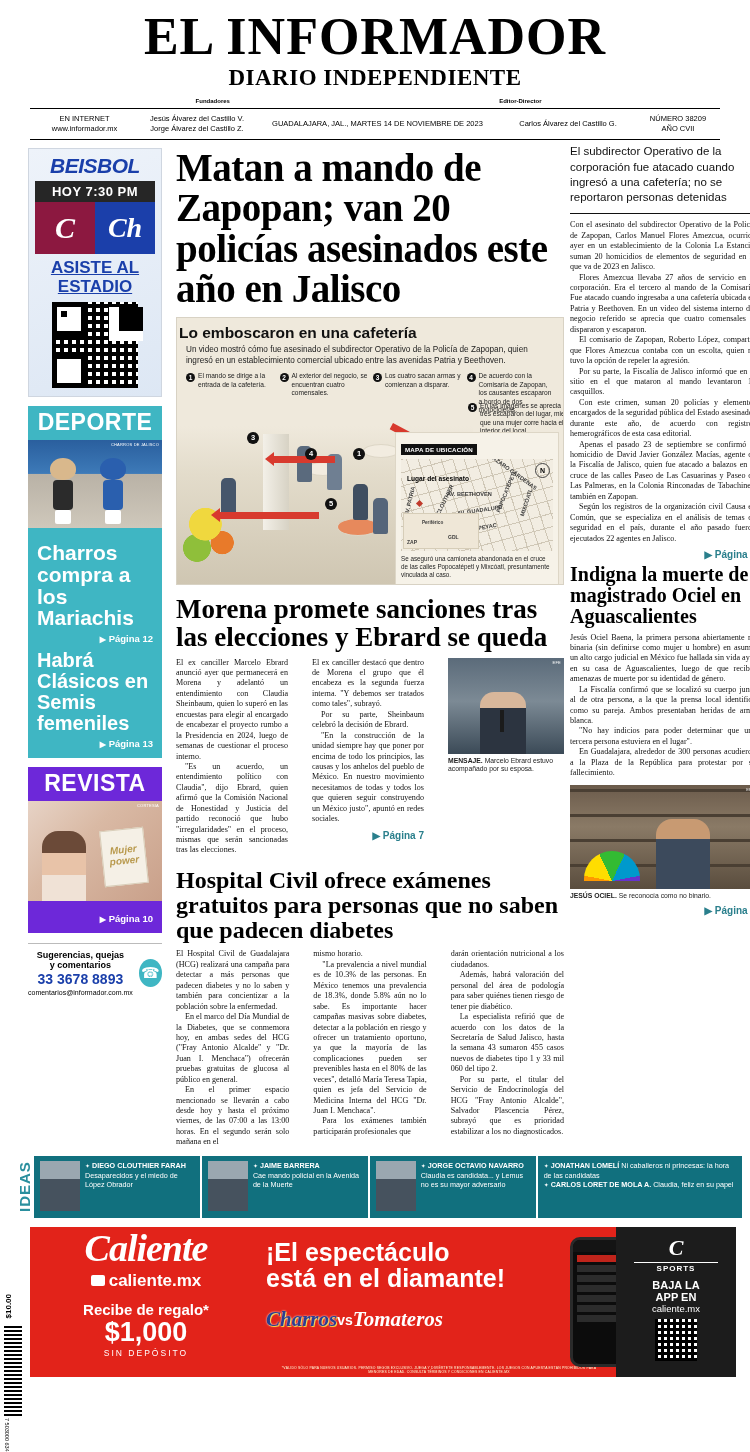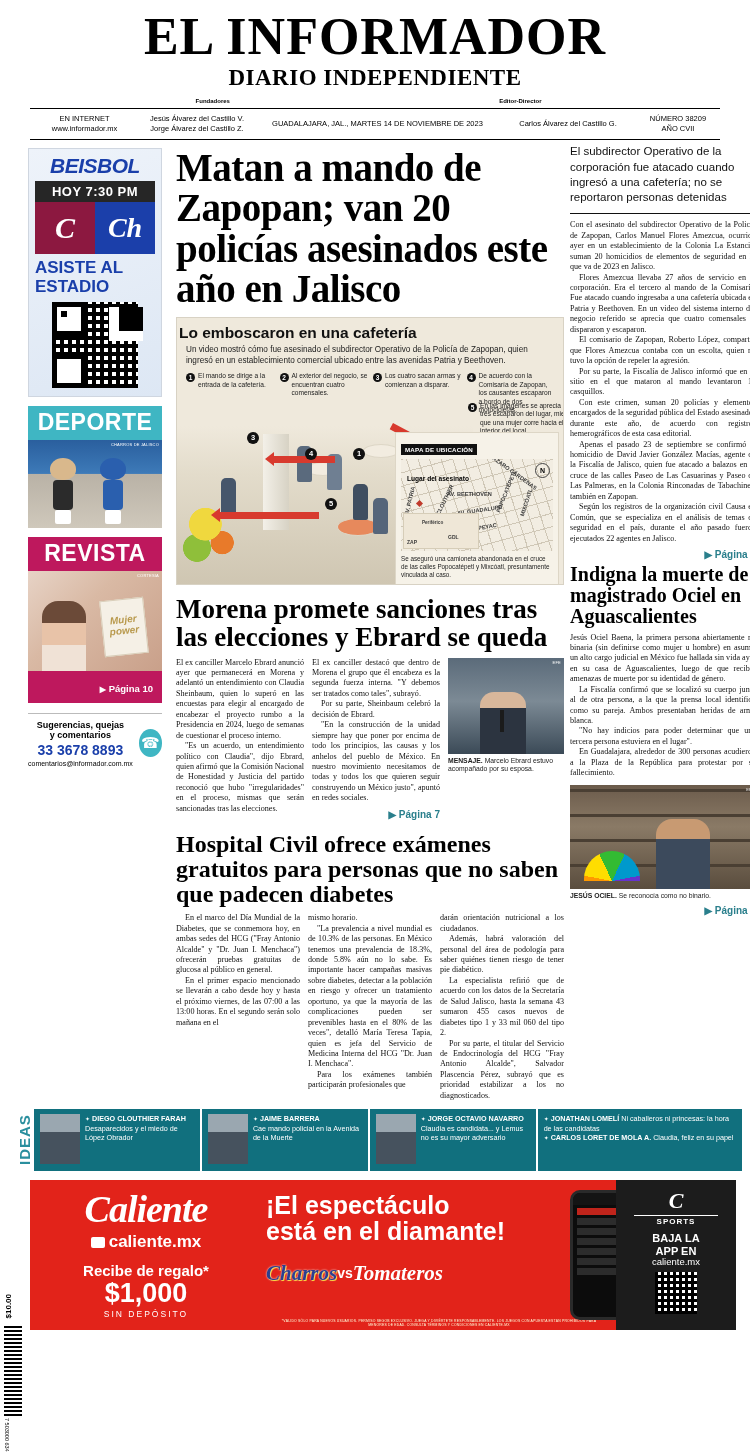--- a/index.html
+++ b/index.html
@@ -38,38 +38,38 @@
     padding:5px 6px 8px 6px;}
   .beisbol-title{font-size:21px;font-weight:bold;font-style:italic;color:#1a3faa;
     text-align:center;letter-spacing:-0.5px;}
   .beisbol-time{background:#262626;color:#fff;text-align:center;font-size:13px;font-weight:bold;
     padding:3px 0;margin-top:3px;letter-spacing:0.5px;}
   .beisbol-logos{display:flex;height:52px;}
   .bl-a{flex:1;background:#8c1840;display:flex;align-items:center;justify-content:center;
     color:#fff;font-family:"Liberation Serif",serif;font-size:30px;font-style:italic;font-weight:bold;}
   .bl-b{flex:1;background:#1b3faa;display:flex;align-items:center;justify-content:center;
     color:#fff;font-family:"Liberation Serif",serif;font-size:28px;font-style:italic;font-weight:bold;}
-  .beisbol-cta{color:#1a3faa;font-weight:bold;font-size:17px;text-align:left;line-height:1.08;margin-top:5px;}
+  .beisbol-cta{color:#1a3faa;font-weight:bold;font-size:17px;text-align:center;line-height:1.08;margin-top:5px;text-decoration:underline;}
   .qr{width:86px;height:86px;margin:6px auto 0 auto;
     background-image:
       repeating-linear-gradient(90deg,#000 0 4px,transparent 4px 8px),
       repeating-linear-gradient(0deg,#000 0 4px,transparent 4px 8px);
     background-color:#fff;position:relative;}
   .qr::before,.qr::after{content:"";position:absolute;width:24px;height:24px;border:5px solid #000;background:#fff;}
   .qr::before{top:0;left:0;box-shadow:62px 0 0 -5px #000, 57px 5px 0 0 #fff;}
   .qr::after{bottom:0;left:0;}
   .qr-in{position:absolute;top:9px;left:9px;width:6px;height:6px;background:#000;
     box-shadow:62px 0 0 #000, 0 62px 0 #000;}
 
   
   .sect{margin:9px 8px 0 28px;}
   .sect-head{color:#fff;font-size:23px;font-weight:bold;text-align:center;padding:3px 0 4px 0;letter-spacing:0.5px;}
   .sect-body{padding:8px 9px 9px 9px;}
   .teal{background:#3fb6c3;}
-  .purple{background:#be185d;}
+  .purple{background:#6d28d9;}
   .sect-photo{height:88px;position:relative;overflow:hidden;}
   .ph-deporte{background:linear-gradient(180deg,#2a5f9e 0%,#3d7ab8 38%,#b9b2a6 39%,#cfc8bb 100%);}
   .ph-credit{position:absolute;top:2px;right:3px;font-size:4px;color:#fff;letter-spacing:0.2px;}
   .mascot{position:absolute;bottom:4px;}
   .m1{left:22px;}
   .m2{left:72px;}
   .mh-head{width:26px;height:22px;border-radius:50% 50% 45% 45%;}
   .mh-body{width:20px;height:30px;margin:0 auto;border-radius:4px;}
   .mh-legs{width:16px;height:14px;margin:0 auto;background:#fff;border-radius:2px;}
   .sect-title{color:#fff;font-size:21px;font-weight:bold;line-height:1.04;margin-top:6px;}
@@ -133,21 +133,21 @@
   .map-star{position:absolute;left:16px;top:42px;width:5px;height:5px;background:#c0392b;transform:rotate(45deg);}
   .map-pin-txt{position:absolute;left:6px;top:16px;font-size:6.6px;font-weight:bold;line-height:1.15;}
   .map-north{position:absolute;right:3px;top:4px;width:13px;height:13px;border:1px solid #444;border-radius:50%;
     font-size:7px;display:flex;align-items:center;justify-content:center;font-weight:bold;}
   .map-inset{position:absolute;left:2px;bottom:2px;width:74px;height:34px;background:#efe7d7;border:1px solid #d6cdb8;}
   .map-caption{font-size:6.3px;line-height:1.3;margin-top:4px;color:#222;}
 
   .hl2{font-family:"Liberation Serif",serif;font-weight:bold;font-size:27px;line-height:1.05;margin-top:10px;}
   .hl3{font-family:"Liberation Serif",serif;font-weight:bold;font-size:24px;line-height:1.05;margin-top:12px;}
 
-  .art-cols{display:flex;gap:8px;margin-top:6px;}
+  .art-cols{display:flex;gap:24px;margin-top:6px;}
   .art-col{flex:1;}
   .art-col.narrow{flex:0 0 116px;}
   .body-text{font-family:"Liberation Serif",serif;font-size:8.1px;line-height:1.29;text-align:justify;color:#111;}
   .body-text p{margin:0;text-indent:9px;}
   .body-text p.first{text-indent:0;}
   .pagina-dark{color:#2a7f8c;font-size:10px;font-weight:bold;text-align:right;margin-top:5px;}
 
   .photo-box{width:116px;}
   .photo-ebrard{height:96px;background:linear-gradient(180deg,#5b6b7a 0%,#7c8a95 45%,#3b4a57 100%);position:relative;overflow:hidden;}
   .pe-person{position:absolute;bottom:0;left:32px;width:46px;height:62px;
@@ -177,21 +177,21 @@
   .idea{display:flex;gap:5px;padding:5px 6px;border-left:2px solid #fff;flex:1;}
   .idea:first-child{border-left:none;}
   .idea-ph{width:40px;height:50px;background:linear-gradient(180deg,#9aa7b0 0 18px,#46525e 18px 100%);flex-shrink:0;}
   .idea-tx{color:#fff;font-size:7.2px;line-height:1.3;}
   .idea-tx .nm{font-weight:bold;}
   .idea-tx .dia{font-size:6px;}
   .idea.wide{flex:1.25;}
 
   
   .ad{margin:9px 14px 0 30px;background:#e2231a;height:150px;position:relative;overflow:hidden;display:flex;}
-  .ad-left{width:232px;padding:10px 0 0 0;text-align:center;position:relative;}
+  .ad-left{width:232px;padding:2px 0 0 0;text-align:center;position:relative;}
   .ad-logo{color:#fff;font-family:"Liberation Serif",serif;font-style:italic;font-weight:bold;
     font-size:38px;letter-spacing:-1px;line-height:1;}
   .ad-url{color:#fff;font-size:17px;font-weight:bold;margin-top:4px;display:flex;align-items:center;justify-content:center;gap:4px;}
   .ad-url .box{width:14px;height:11px;background:#fff;border-radius:2px;}
   .ad-gift{color:#fff;font-size:15px;font-weight:bold;margin-top:10px;}
   .ad-amt{color:#fff;font-size:27px;font-weight:bold;line-height:1;margin-top:1px;}
   .ad-dep{color:#fff;font-size:8.5px;letter-spacing:2px;margin-top:2px;}
   .ad-mid{flex:1;position:relative;}
   .ad-slog{color:#fff;font-size:25px;font-weight:bold;line-height:1.05;padding:12px 0 0 4px;}
   .ad-match{display:flex;align-items:center;margin-top:16px;padding-left:4px;}
@@ -281,20 +281,26 @@
             <div class="mh-head" style="background:#d9b88c;"></div>
             <div class="mh-body" style="background:#2b2b2b;"></div>
             <div class="mh-legs"></div>
           </div>
           <div class="mascot m2">
             <div class="mh-head" style="background:#2a5fae;"></div>
             <div class="mh-body" style="background:#2a5fae;"></div>
             <div class="mh-legs"></div>
           </div>
         </div>
+        <div class="sect-body teal">
+          <div class="sect-title">Charros compra a los Mariachis</div>
+          <div class="pagina"><span class="tri">▶</span> <span>Página 12</span></div>
+          <div class="sect-title sm">Habrá Clásicos en Semis femeniles</div>
+          <div class="pagina"><span class="tri">▶</span> <span>Página 13</span></div>
+        </div>
       </div>
 
       <div class="sect">
         <div class="sect-head purple">REVISTA</div>
         <div class="sect-photo ph-revista" style="height:100px">
           <div class="ph-credit">CORTESÍA</div>
           <div class="rv-person"></div>
           <div class="rv-book">
               <span>Mujer power</span>
             </div>
@@ -416,20 +422,21 @@
             <b>MENSAJE.</b>
             <span>Marcelo Ebrard estuvo acompañado por su esposa.</span>
           </div>
         </div>
       </div>
 
       <div class="hl3">Hospital Civil ofrece exámenes gratuitos para personas que no saben que padecen diabetes</div>
       <div class="art-cols">
         <div class="art-col">
           <div class="body-text">
+            <p class="first">El Hospital Civil de Guadalajara (HCG) realizará una campaña para detectar a más personas que padecen diabetes y no lo saben y también para concientizar a la población sobre la enfermedad.</p>
             <p>En el marco del Día Mundial de la Diabetes, que se conmemora hoy, en ambas sedes del HCG ("Fray Antonio Alcalde" y "Dr. Juan I. Menchaca") ofrecerán pruebas gratuitas de glucosa al público en general.</p>
             <p>En el primer espacio mencionado se llevarán a cabo desde hoy y hasta el próximo viernes, de las 07:00 a las 13:00 horas. En el segundo serán solo mañana en el</p>
           </div>
         </div>
         <div class="art-col">
           <div class="body-text">
             <p class="first">mismo horario.</p>
             <p>"La prevalencia a nivel mundial es de 10.3% de las personas. En México tenemos una prevalencia de 18.3%, donde 5.8% aún no lo sabe. Es importante hacer campañas masivas sobre diabetes, detectar a la población en riesgo y ofrecer un tratamiento oportuno, ya que la mayoría de las complicaciones pueden ser prevenibles hasta en el 80% de las veces", detalló María Teresa Tapia, quien es jefa del Servicio de Medicina Interna del HCG "Dr. Juan I. Menchaca".</p>
             <p>Para los exámenes también participarán profesionales que</p>
           </div>

